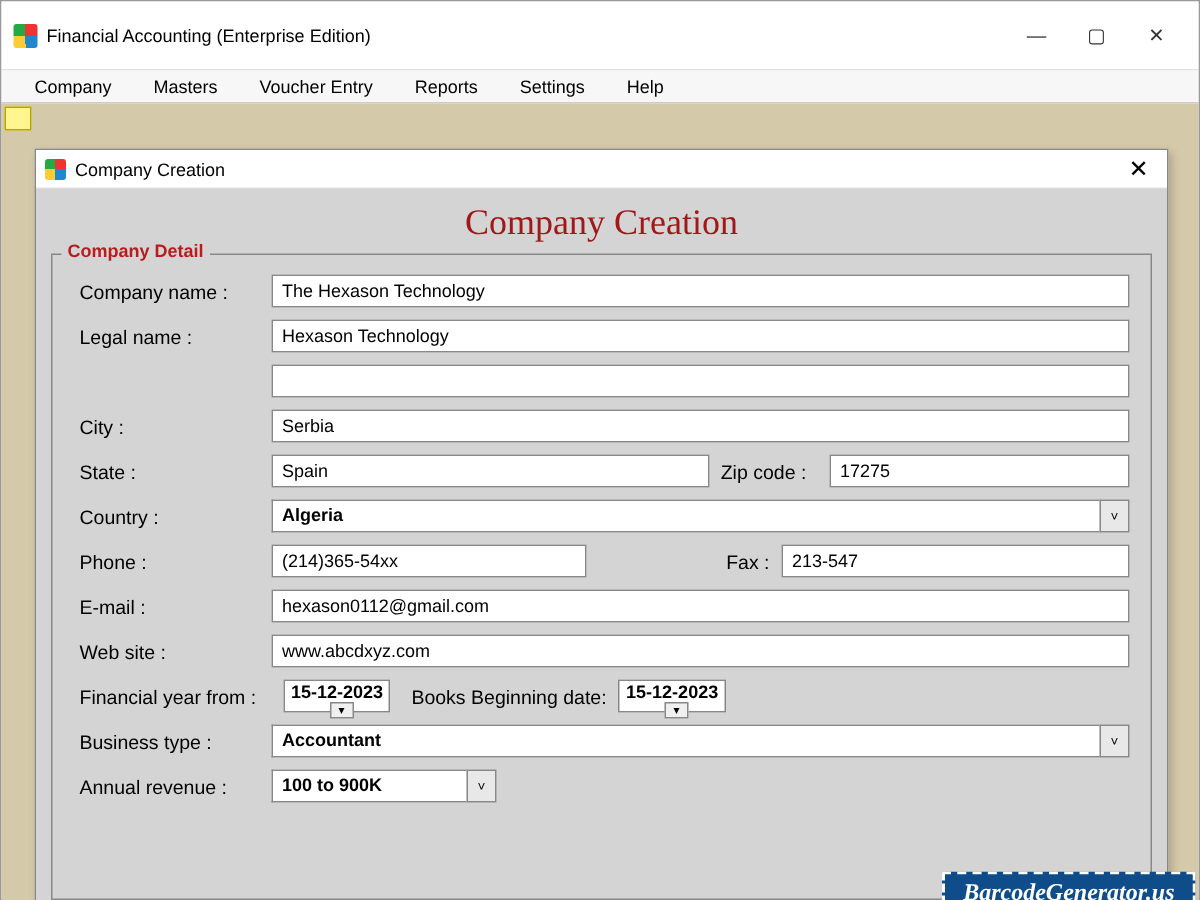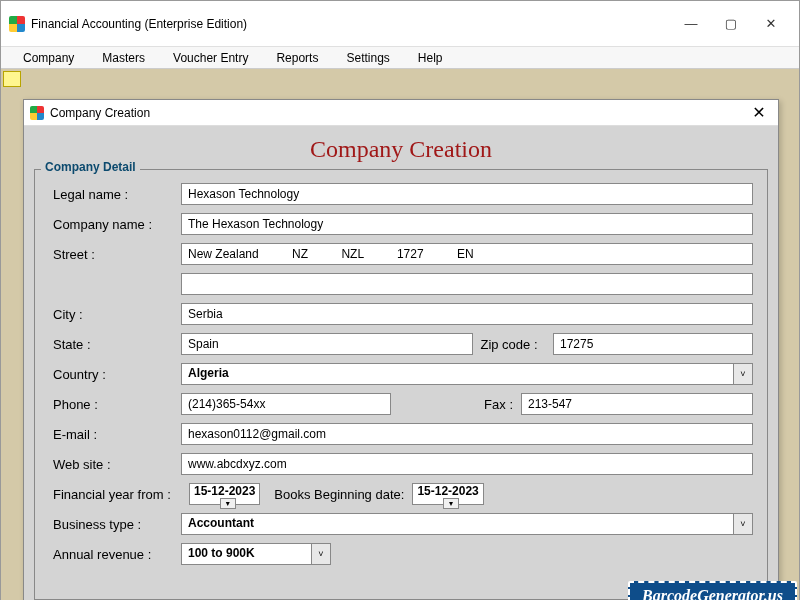--- a/index.html
+++ b/index.html
@@ -21,21 +21,21 @@
 .dialog { position: absolute; top: 2px; left: 22px; width: 756px; height: 540px; background: #fff; border: 1px solid #888; box-shadow: 2px 2px 6px rgba(0,0,0,0.2); margin-top: 28px; }
 .dialog-titlebar { height: 26px; background: #fff; display: flex; align-items: center; padding: 0 6px; border-bottom: 1px solid #ddd; }
 .dialog-titlebar .app-icon { width: 14px; height: 14px; margin-right: 6px; }
 .dialog-titlebar .title { font-size: 12px; flex: 1; }
 .dialog-close { width: 26px; height: 22px; display: flex; align-items: center; justify-content: center; cursor: pointer; }
 .dialog-body { background: #d4d4d4; height: calc(100% - 26px); padding: 6px 10px 8px 10px; display: flex; flex-direction: column; }
 
 .form-heading { font-family: "Times New Roman", serif; font-size: 24px; color: #a01818; text-align: center; padding: 4px 0 6px 0; }
 
 .fieldset { border: 1px solid #888; padding: 12px 14px 14px 14px; flex: 1; position: relative; background: #d4d4d4; }
-.fieldset-legend { position: absolute; top: -10px; left: 6px; background: #d4d4d4; padding: 0 4px; font-size: 12px; font-weight: bold; color: #0c4a6e; }
+.fieldset-legend { position: absolute; top: -10px; left: 6px; background: #d4d4d4; padding: 0 4px; font-size: 12px; font-weight: bold; color: #b91c1c; }
 
 .row { display: flex; align-items: center; margin-bottom: 6px; min-height: 24px; }
 .lbl { width: 132px; font-size: 13px; color: #000; text-align: left; padding-left: 4px; }
 .lbl-sm { width: 90px; font-size: 13px; text-align: right; padding-right: 8px; }
 .lbl-center { text-align: center; }
 .fld { height: 22px; background: #fff; border: 1px solid #888; font-size: 12px; padding: 2px 6px; }
 .fld-full { flex: 1; }
 .fld-med { width: 210px; }
 .select-arrow { background: #e8e8e8; border: 1px solid #888; width: 20px; height: 22px; display: flex; align-items: center; justify-content: center; font-size: 9px; margin-left: -1px; }
 .select-wrap { display: flex; flex: 1; }
@@ -87,33 +87,29 @@
         <div class="dialog-close">✕</div>
       </div>
 
       <div class="dialog-body">
         <div class="form-heading">Company Creation</div>
 
         <div class="fieldset">
           <div class="fieldset-legend">Company Detail</div>
 
           <div class="row">
-            <span class="lbl">Legal name :</span>
-            <input class="fld fld-full" value="Hexason Technology" style="">
-          </div>
-
-          <div class="row">
             <span class="lbl">Company name :</span>
             <input class="fld fld-full" value="The Hexason Technology" style="">
           </div>
 
           <div class="row">
-            <span class="lbl">Street :</span>
-            <input class="fld fld-full" value="New Zealand          NZ          NZL          1727          EN" style="">
+            <span class="lbl">Legal name :</span>
+            <input class="fld fld-full" value="Hexason Technology" style="">
           </div>
+
           <div class="row">
             <span class="lbl"></span>
             <input class="fld fld-full" value="" style="">
           </div>
 
           <div class="row">
             <span class="lbl">City :</span>
             <input class="fld fld-full" value="Serbia" style="">
           </div>
 

